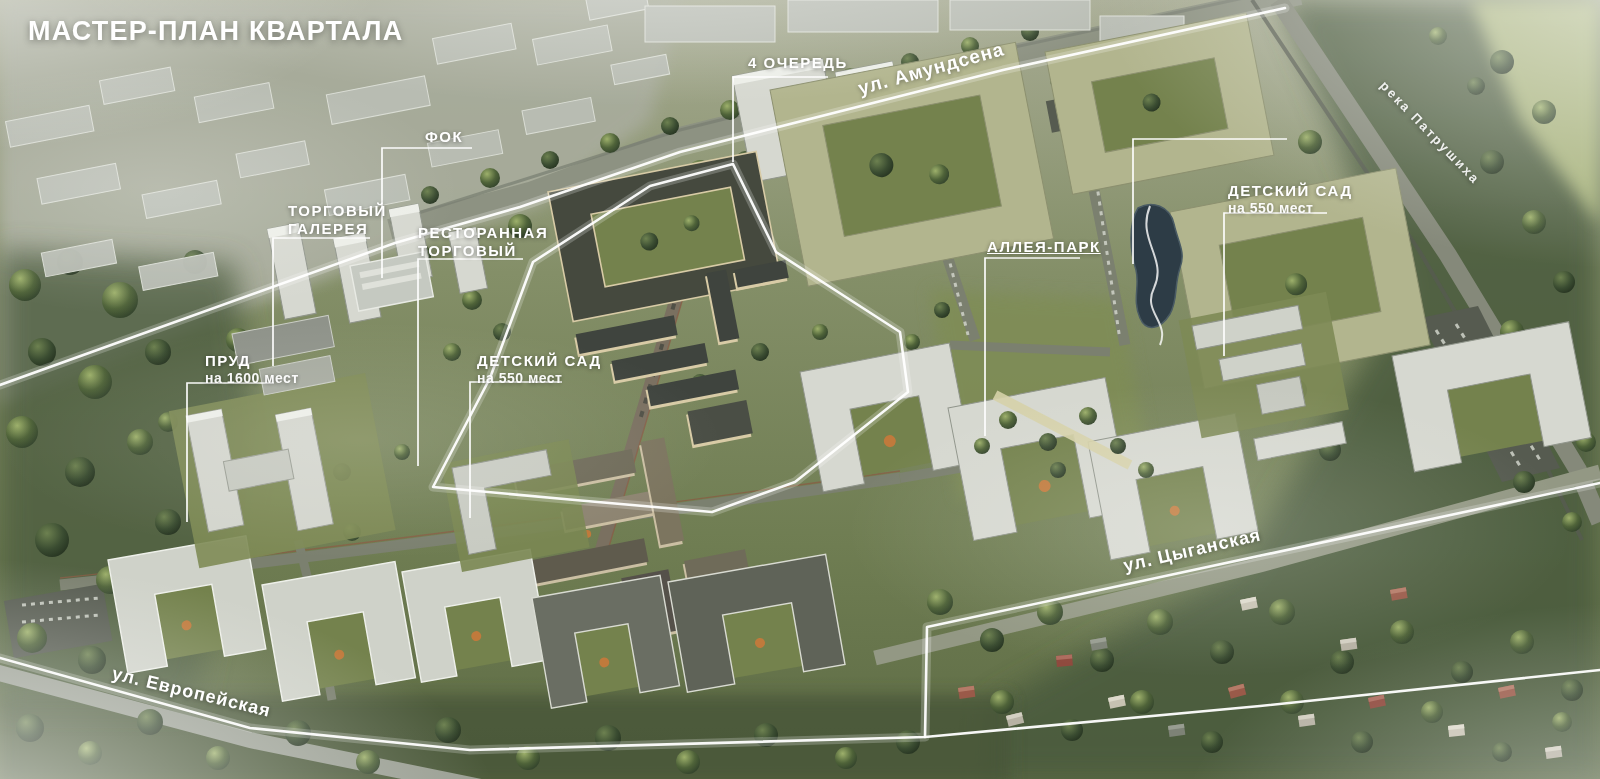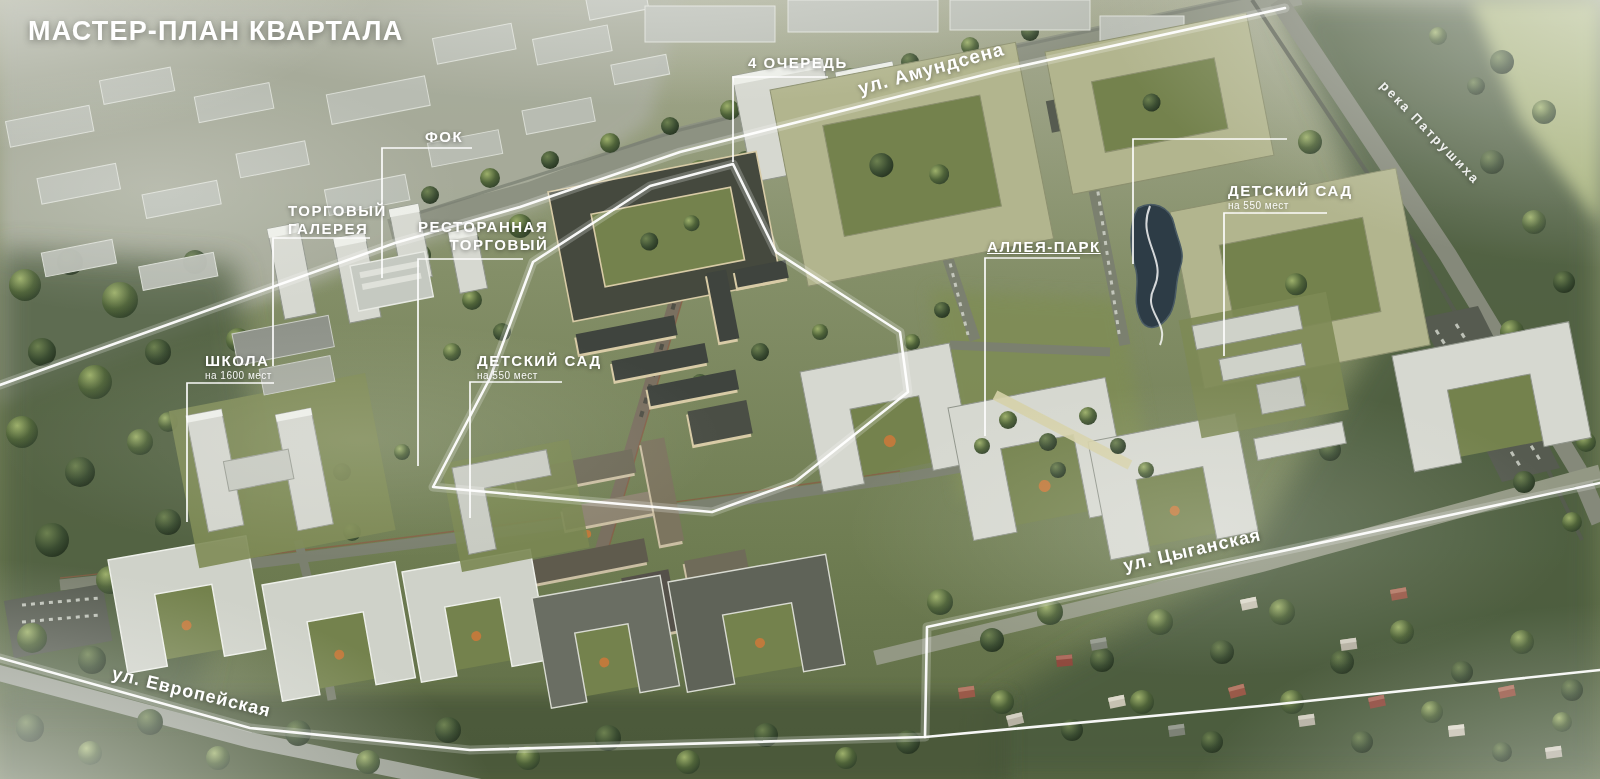--- a/index.html
+++ b/index.html
@@ -23,27 +23,27 @@
     radial-gradient(820px 390px at -70px 830px, rgba(255,255,255,.68), rgba(255,255,255,0) 70%),
     radial-gradient(640px 310px at 1630px 820px, rgba(255,255,255,.42), rgba(255,255,255,0) 70%),
     radial-gradient(520px 210px at 1210px 530px, rgba(255,255,255,.20), rgba(255,255,255,0) 70%),
     radial-gradient(430px 180px at 160px 190px, rgba(255,255,255,.22), rgba(255,255,255,0) 70%),
     radial-gradient(520px 170px at 360px 440px, rgba(255,255,255,.14), rgba(255,255,255,0) 70%);}
   
   .title{position:absolute;left:28px;top:16px;margin:0;color:#fff;font-size:27px;font-weight:800;
     letter-spacing:1.2px;text-shadow:0 2px 7px rgba(0,0,0,.38);white-space:nowrap;}
   .callout{position:absolute;color:#fff;font-weight:700;font-size:15px;letter-spacing:1.5px;
     line-height:1.18;text-shadow:0 1px 4px rgba(0,0,0,.45);white-space:nowrap;}
-  .callout .sub{font-size:10px;letter-spacing:.5px;font-weight:400;opacity:.95;}
+  .callout .sub{font-size:14px;letter-spacing:.5px;font-weight:700;opacity:.95;}
   .street{position:absolute;color:#fff;font-weight:700;font-size:18px;letter-spacing:1px;
     text-shadow:0 1px 4px rgba(0,0,0,.4);white-space:nowrap;}
   .lab-phase1{left:748px;top:54px;}
   .lab-fok{left:425px;top:128px;}
   .lab-shopping{left:288px;top:202px;}
-  .lab-restaurant{left:418px;top:218px;text-align:right;}
+  .lab-restaurant{left:418px;top:224px;}
   .lab-pond{left:1159px;top:102px;}
   .lab-kgr{left:1228px;top:182px;}
   .lab-alley{left:987px;top:238px;text-decoration:underline;}
   .lab-school{left:205px;top:352px;}
   .lab-kgl{left:477px;top:352px;}
   .st-amundsen{left:856px;top:58px;font-size:19px;transform:rotate(-15.5deg);}
   .st-tsyg{left:1122px;top:540px;transform:rotate(-13deg);}
   .st-evrop{left:110px;top:682px;transform:rotate(13.5deg);}
   .st-river{left:1388px;top:78px;font-size:13px;letter-spacing:2.4px;font-weight:600;
     color:rgba(255,255,255,.9);transform:rotate(46deg);transform-origin:0 0;}
@@ -526,21 +526,21 @@
   <div>ТОРГОВЫЙ</div>
 </div>
 <div class="callout lab-kgr">
   <div>ДЕТСКИЙ САД</div>
   <div class="sub">на 550 мест</div>
 </div>
 <div class="callout lab-alley">
   <span>АЛЛЕЯ-ПАРК</span>
 </div>
 <div class="callout lab-school">
-  <div>ШКОЛА</div>
+  <div>ПРУД</div>
   <div class="sub">на 1600 мест</div>
 </div>
 <div class="callout lab-kgl">
   <div>ДЕТСКИЙ САД</div>
   <div class="sub">на 550 мест</div>
 </div>
 
 <div class="street st-amundsen">ул. Амундсена</div>
 <div class="street st-tsyg">ул. Цыганская</div>
 <div class="street st-evrop">ул. Европейская</div>

